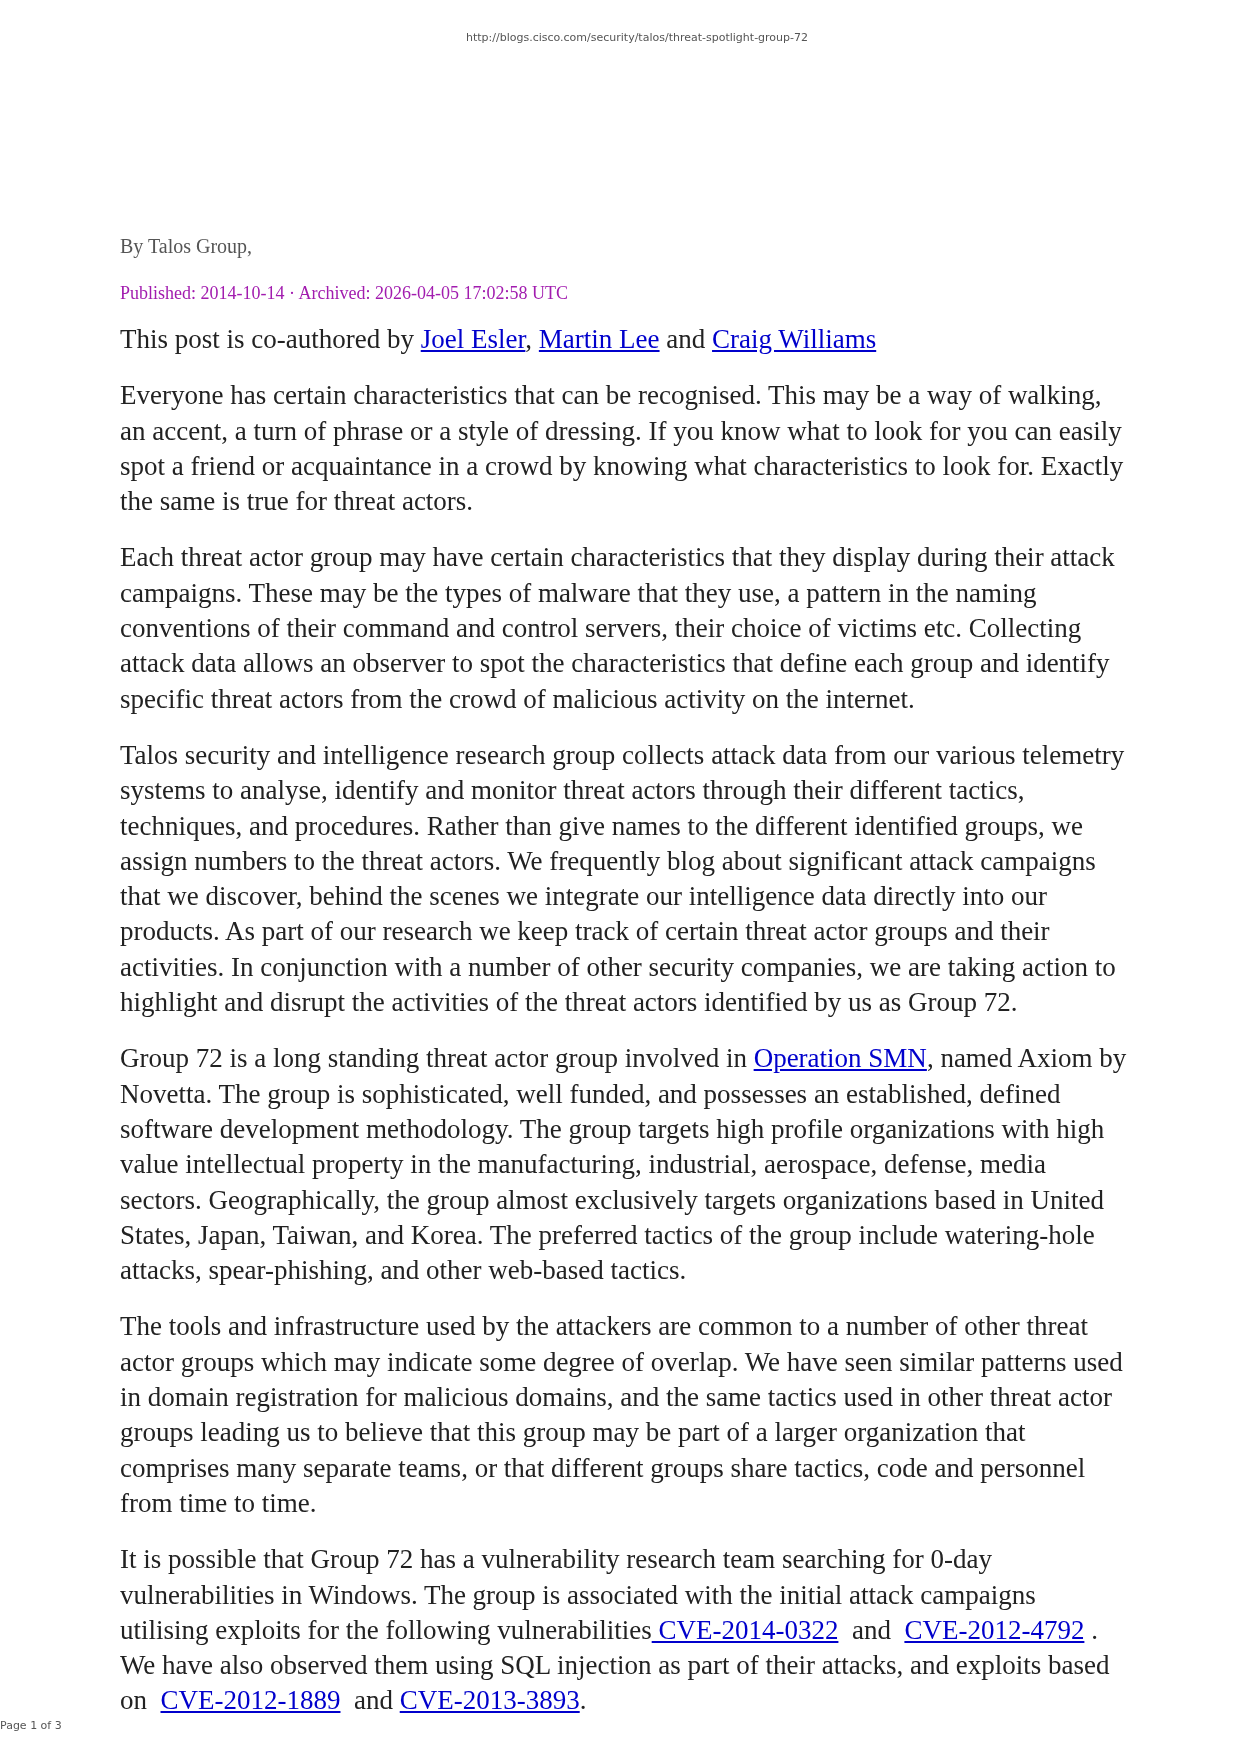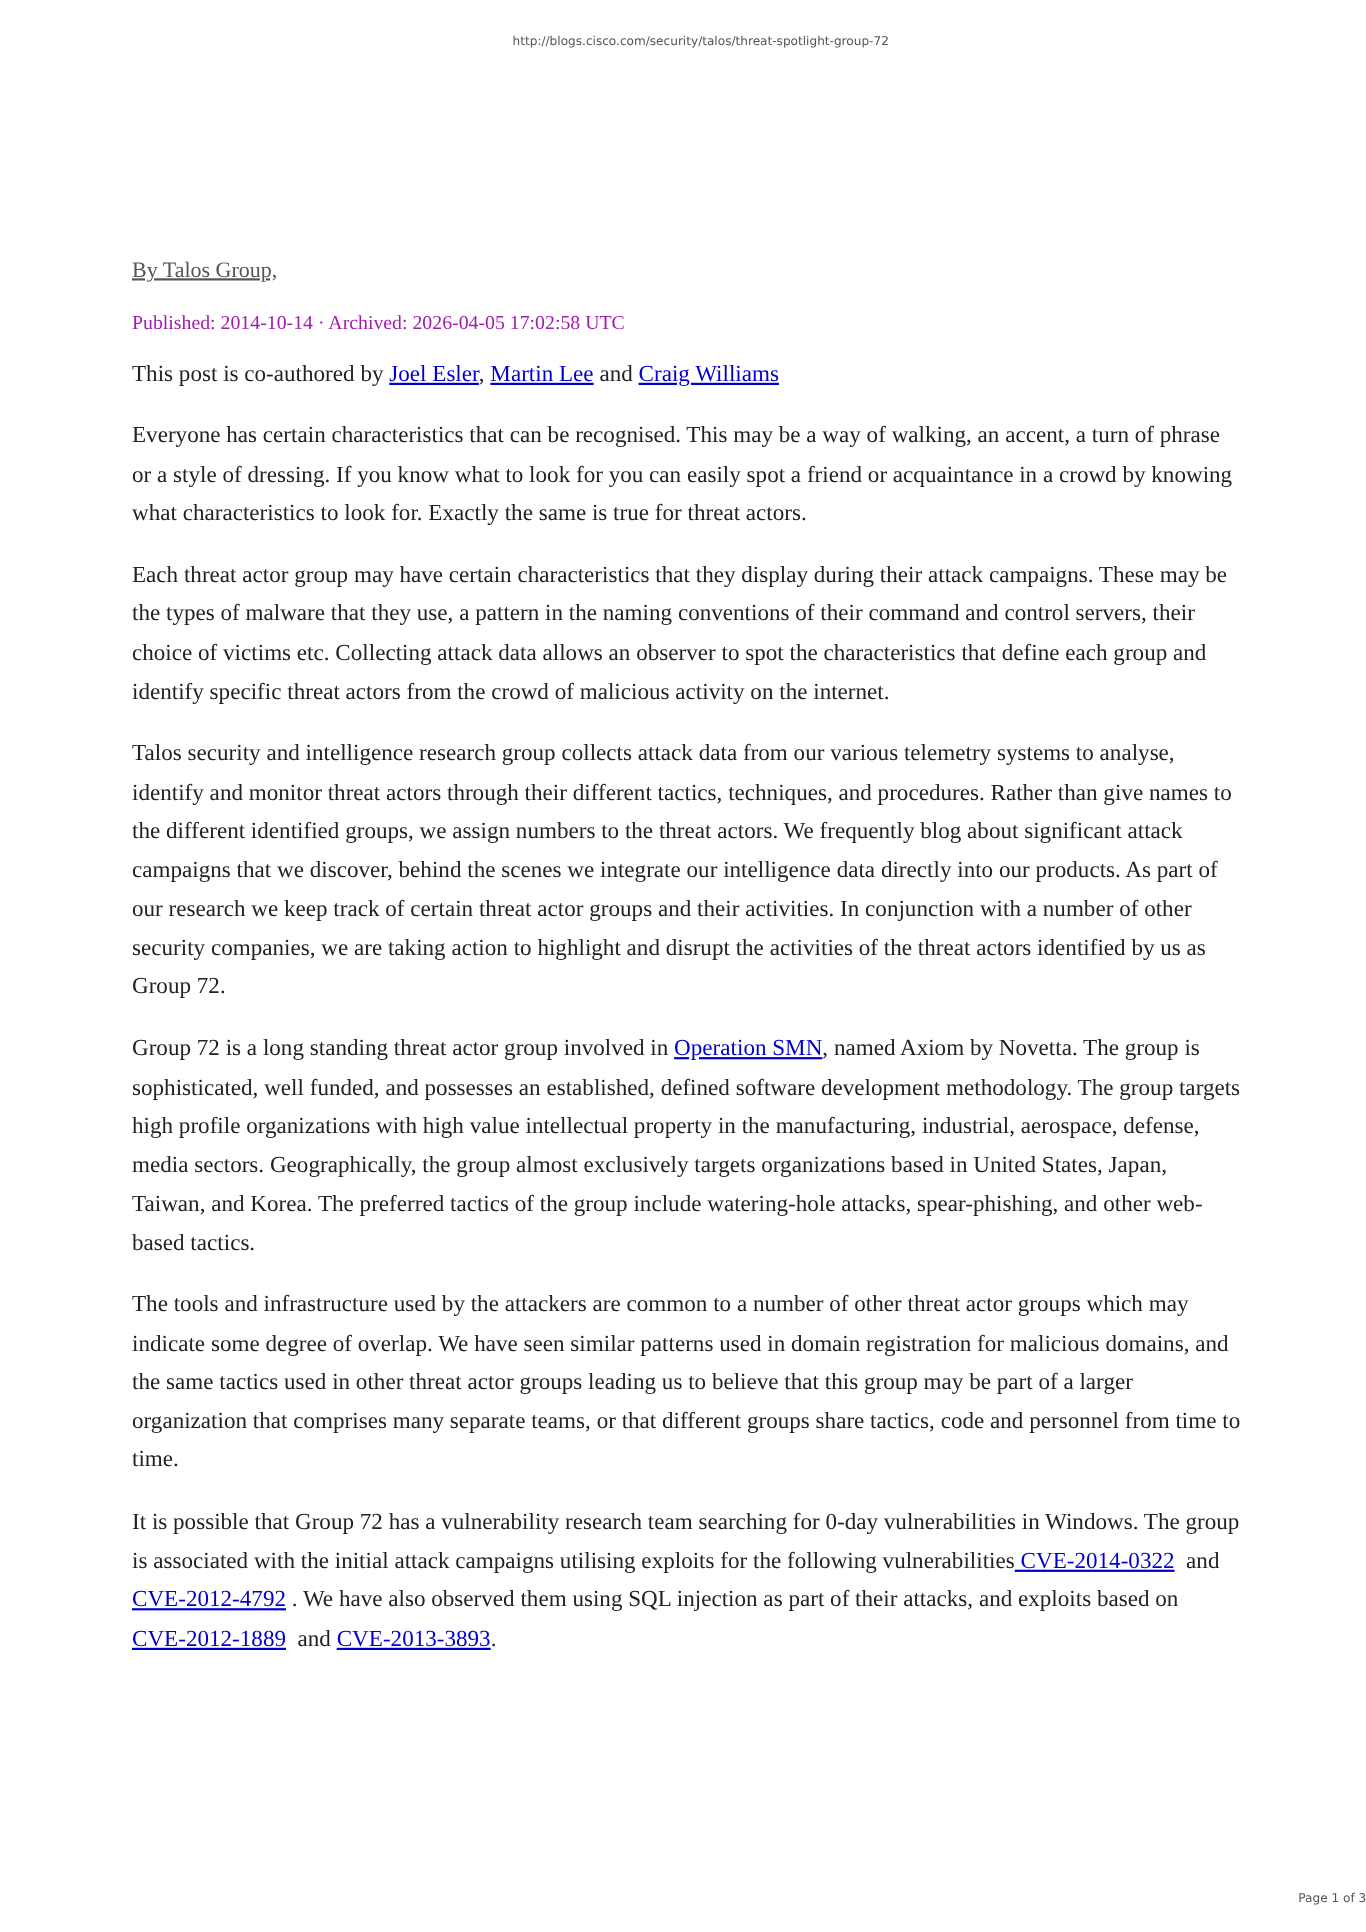--- a/index.html
+++ b/index.html
@@ -2,38 +2,38 @@
 <html><head>
 <meta charset="utf-8">
 <style>
   html, body { margin: 0; padding: 0; background: #ffffff; }
   body { width: 1242px; height: 1756px; position: relative; overflow: hidden; }
   .page-header {
     position: absolute; top: 31px; left: 16px; width: 1242px; text-align: center;
     font-family: "DejaVu Sans", sans-serif; font-size: 11px; color: #555555;
   }
   .page-footer {
-    position: absolute; top: 1719px; left: 0; width: 1242px; text-align: right;
+    position: absolute; top: 1719px; left: 0; width: 1242px; text-align: left;
     font-family: "DejaVu Sans", sans-serif; font-size: 11px; color: #555555;
   }
   .article {
     position: absolute; top: 210px; left: 120px; width: 1010px;
     font-family: "Liberation Serif", serif; color: #222222;
   }
   h1.title {
     margin: 0; font-size: 34px; font-weight: bold; color: #1a1a1a; line-height: 44px;
   }
   .byline {
-    margin: 22px 0 0 0; font-size: 20px; color: #555555; line-height: 28px; text-decoration: underline;
+    margin: 22px 0 0 0; font-size: 20px; color: #555555; line-height: 28px;
   }
   .meta {
     margin: 20px 0 0 0; font-size: 18px; color: #a21caf; line-height: 26px;
   }
   p.body {
-    margin: 0; font-size: 21px; line-height: 35.3px; color: #222222;
+    margin: 0; font-size: 27px; line-height: 35.3px; color: #222222;
   }
   .p-coauth { margin-top: 16px !important; }
   .p-gap { margin-top: 21px !important; font-family: Liberation Serif, serif; }
   a.link { color: #1a0dab; color: #0000cc; text-decoration: underline; }
 </style>
 </head>
 <body>
 
 <div class="page-header">http://blogs.cisco.com/security/talos/threat-spotlight-group-72</div>
 

